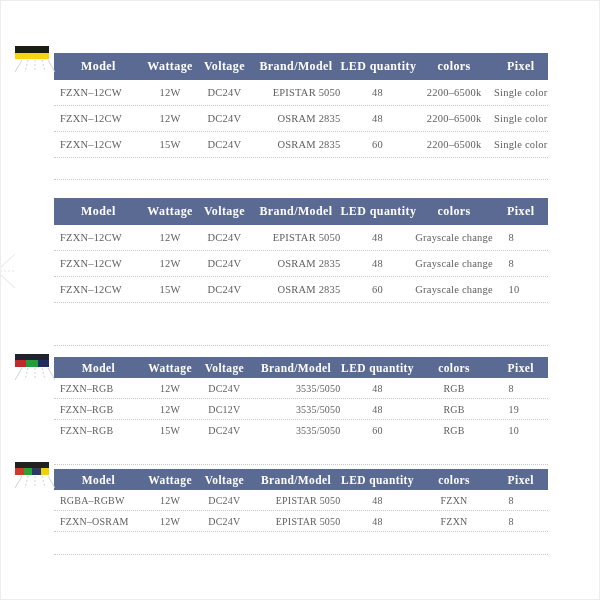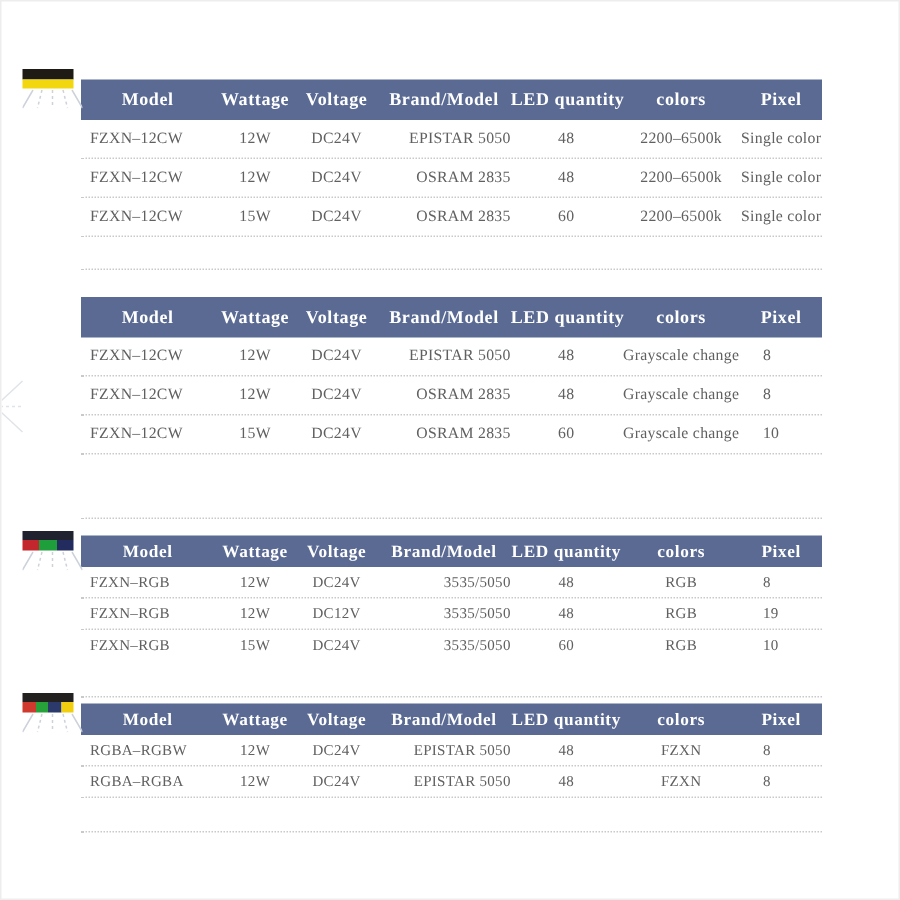--- a/index.html
+++ b/index.html
@@ -263,21 +263,21 @@
             <div class="trow">
               <div class="td col0">RGBA–RGBW</div>
               <div class="td col1">12W</div>
               <div class="td col2">DC24V</div>
               <div class="td col3">EPISTAR 5050</div>
               <div class="td col4">48</div>
               <div class="td col5">FZXN</div>
               <div class="td col6">8</div>
             </div>
             <div class="trow">
-              <div class="td col0">RGBA–RGBA</div>
+              <div class="td col0">FZXN–OSRAM</div>
               <div class="td col1">12W</div>
               <div class="td col2">DC24V</div>
               <div class="td col3">EPISTAR 5050</div>
               <div class="td col4">48</div>
               <div class="td col5">FZXN</div>
               <div class="td col6">8</div>
             </div>
           </div>
     </div>
   </section>

